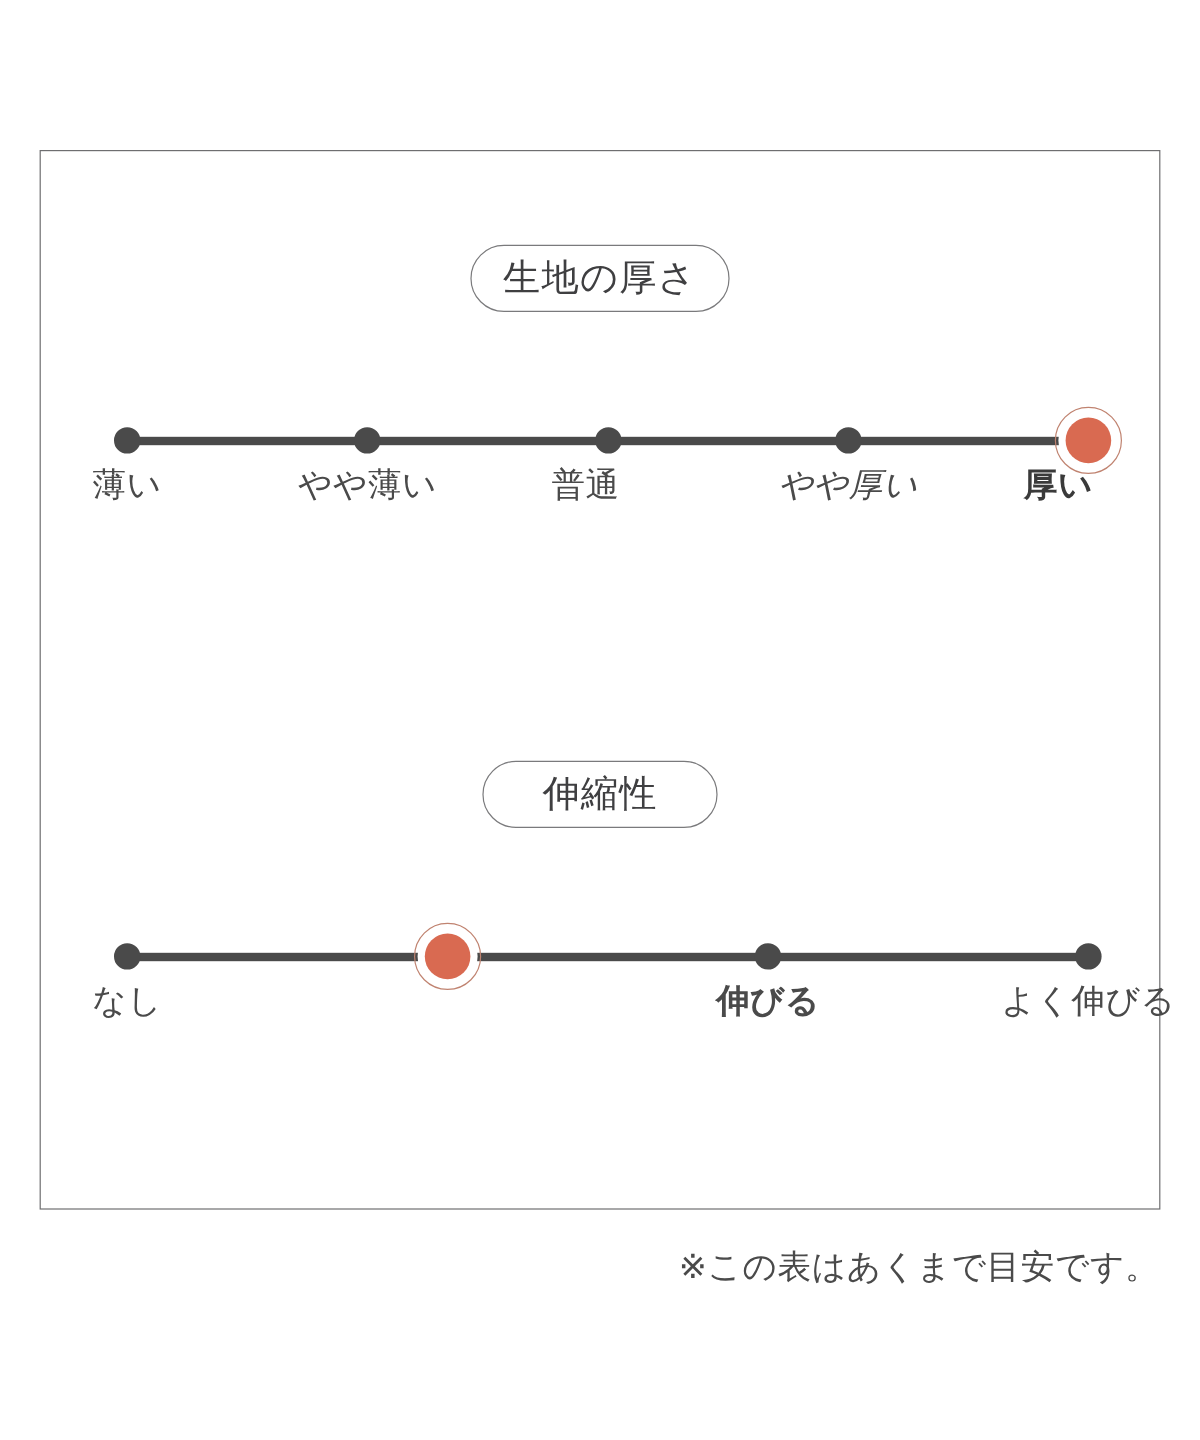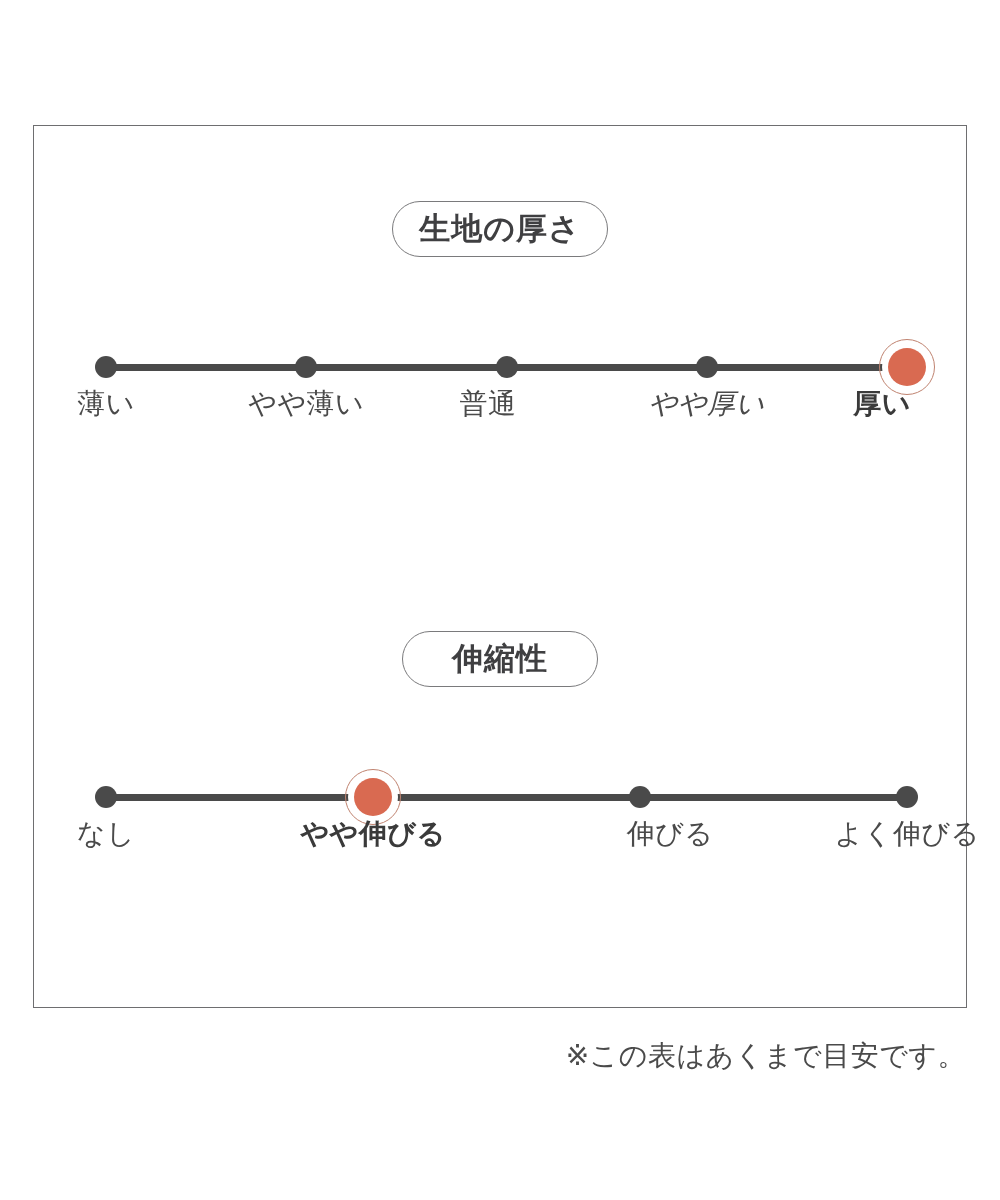--- a/index.html
+++ b/index.html
@@ -32,23 +32,22 @@
     position: absolute;
     left: 0;
     width: 100%;
   }
   #section-thickness { top: 75px; }
   #section-stretch  { top: 505px; }
 
   .section-title-wrap {
     display: flex;
     justify-content: center;
-    align-items: flex-start;
+    align-items: center;
     height: 62px;
-    font-weight: bold;
   }
   .section-title {
     border: 1.6px solid #7a7a7c;
     border-radius: 32px;
     height: 56px;
     min-width: 196px;
     box-sizing: border-box;
     display: flex;
     align-items: center;
     justify-content: center;
@@ -183,25 +182,24 @@
         <div class="scale-track" style="left: 72px; width: 801px;"></div>
         <div class="scale-point" style="left: 72px;">
           <div class="dot"></div>
         </div>
         <div class="scale-label" style="left: 72px;">なし</div>
         <div class="scale-point selected" style="left: 339px;">
           <div class="halo-white"></div>
           <div class="halo-ring"></div>
           <div class="dot"></div>
         </div>
-        <div class="scale-label selected" style="left: 339px;">やや伸びる</div>
         <div class="scale-point" style="left: 606px;">
           <div class="dot"></div>
         </div>
-        <div class="scale-label" style="left: 636px;">伸びる</div>
+        <div class="scale-label" style="left: 606px; font-weight: bold;">伸びる</div>
         <div class="scale-point" style="left: 873px;">
           <div class="dot"></div>
         </div>
         <div class="scale-label" style="left: 873px; font-family: Liberation Mono, monospace;">よく伸びる</div>
       </div>
   </div>
 
 </div>
 
 <div id="footnote">※この表はあくまで目安です。</div>

